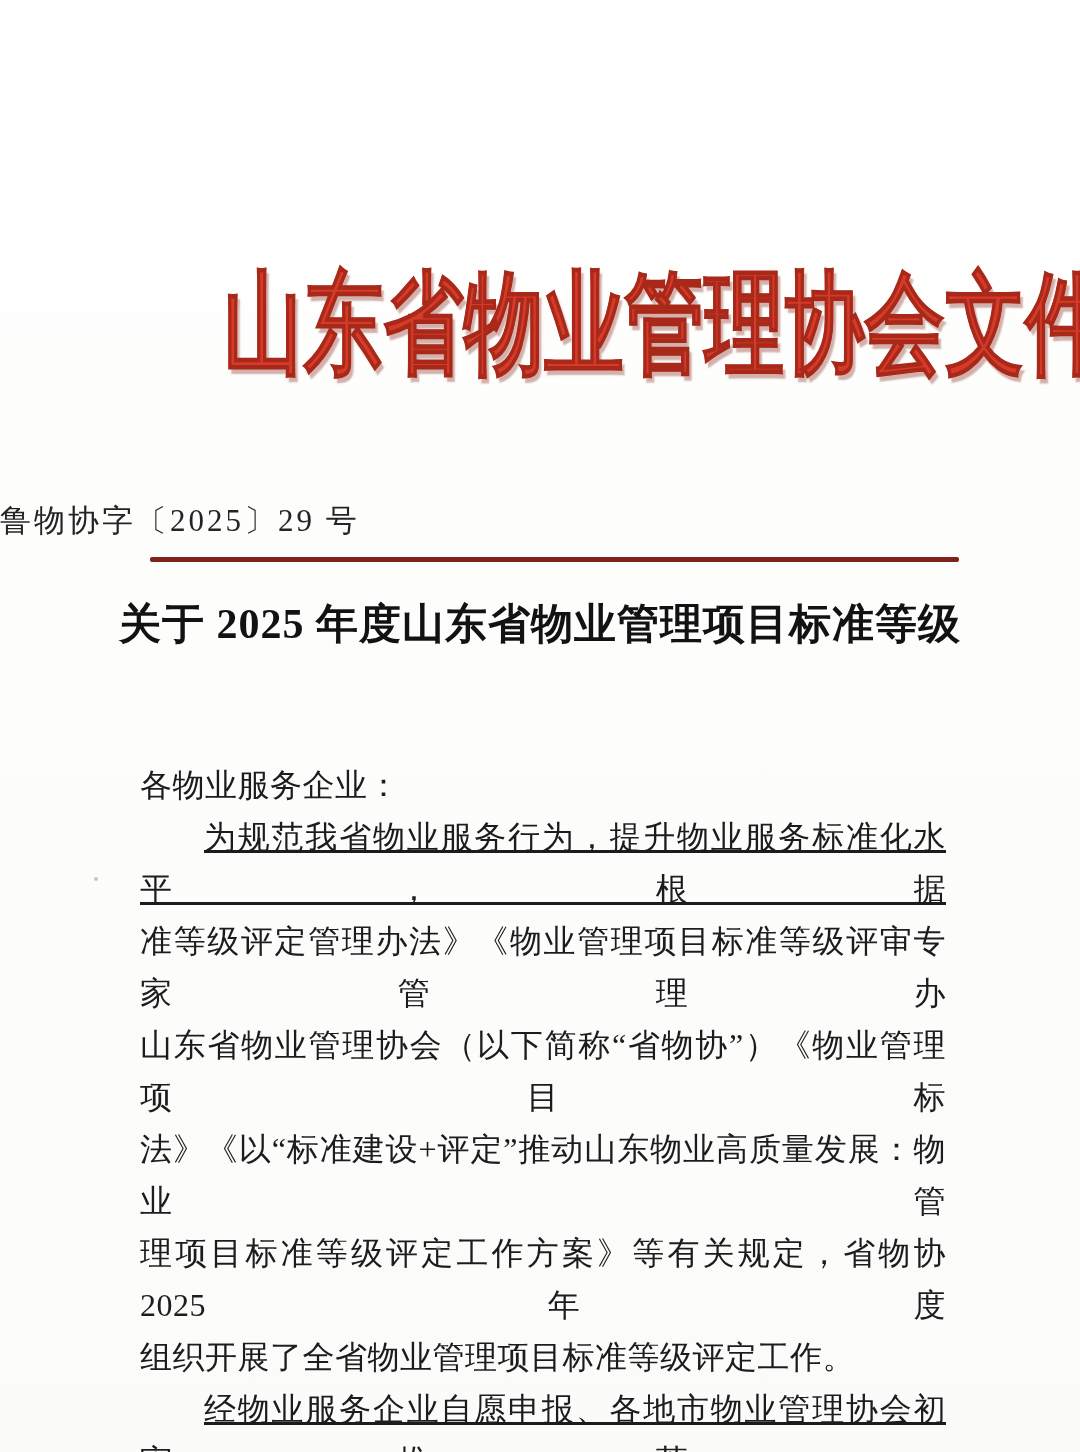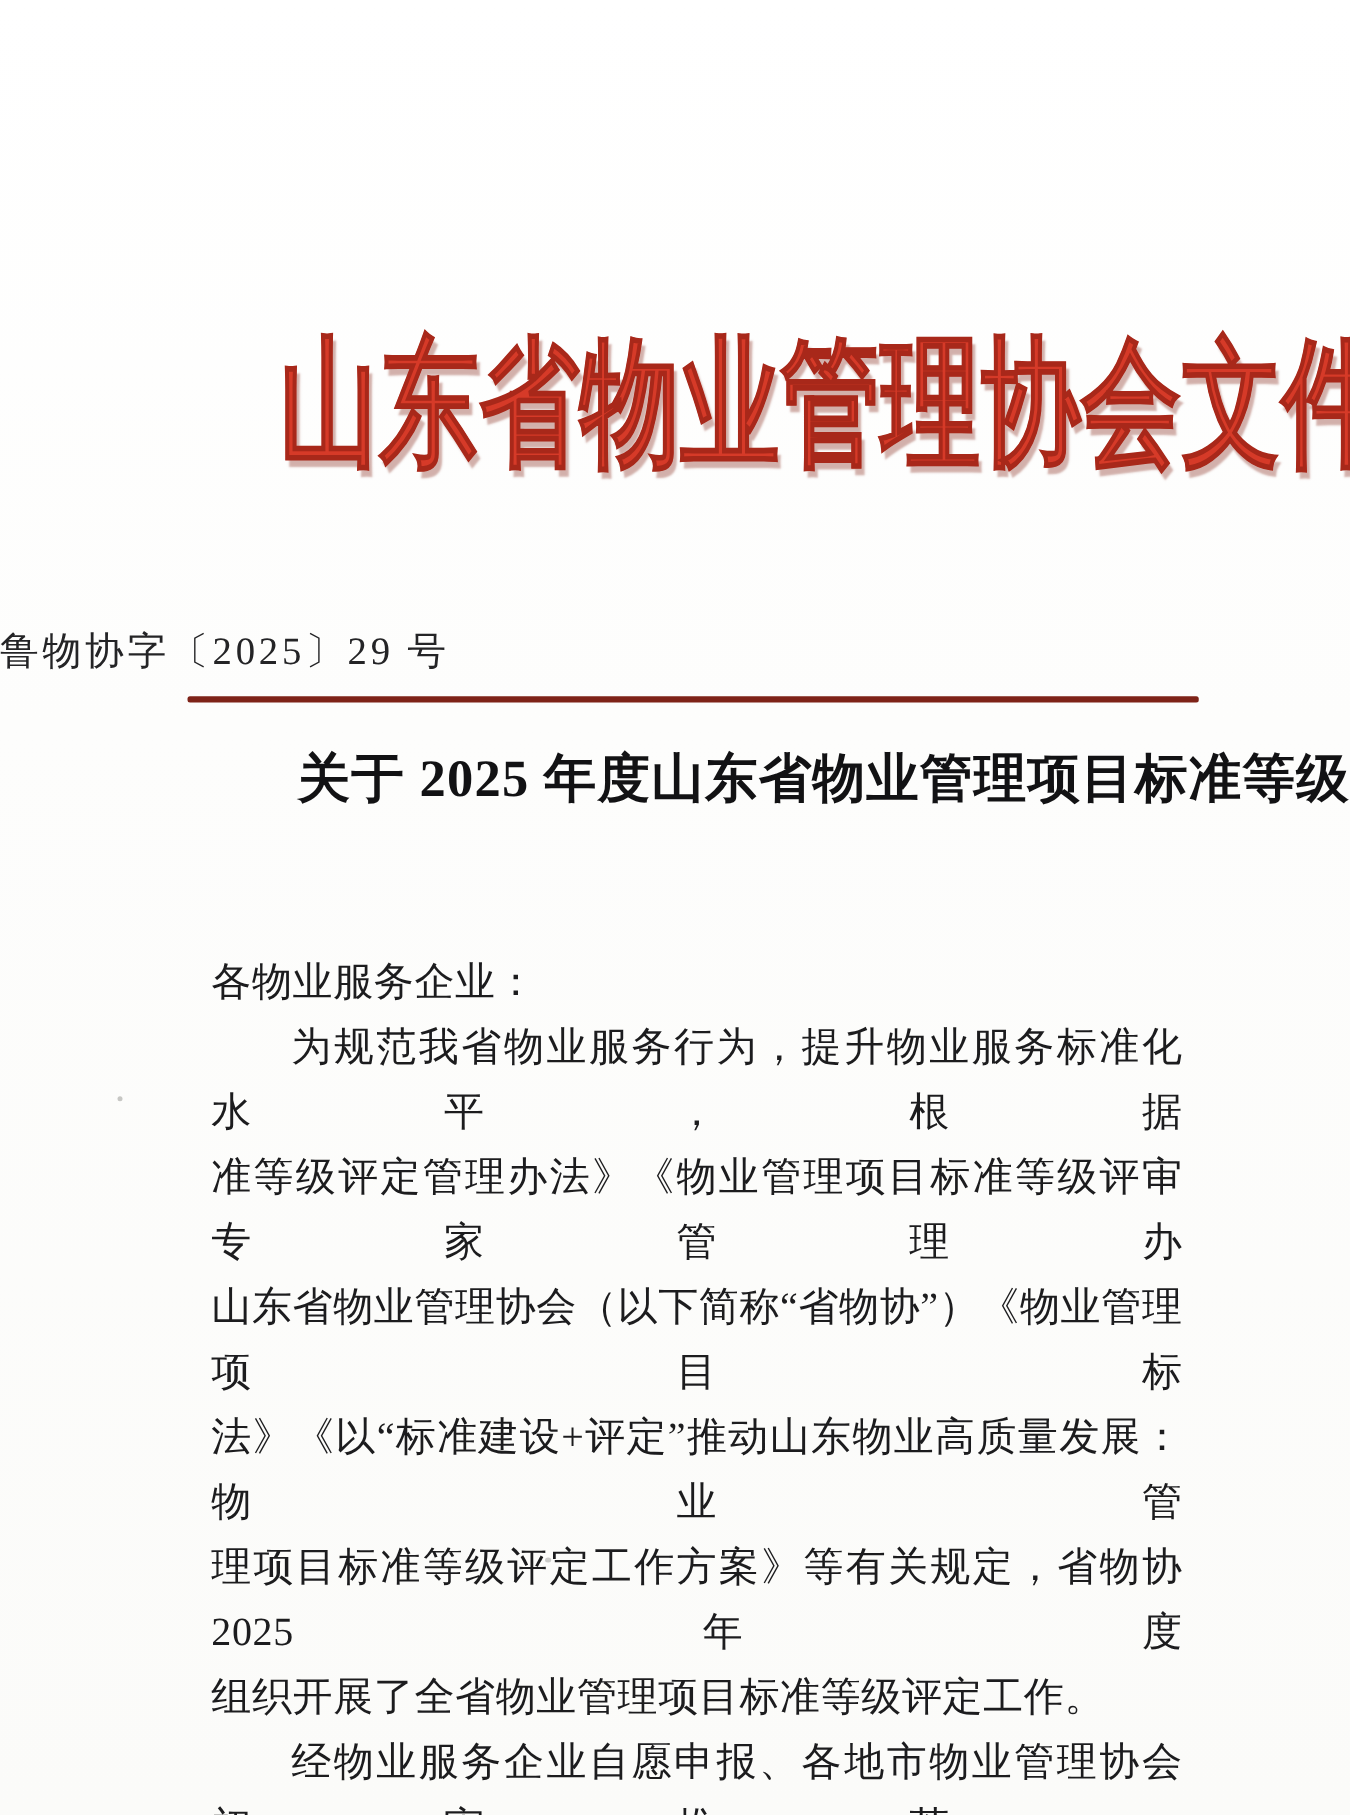--- a/index.html
+++ b/index.html
@@ -63,41 +63,41 @@
     background: #7e2318;
     border-radius: 2px;
   }
 
   
   .doc-title {
     position: absolute;
     top: 596px;
     left: 0;
     width: 100%;
-    text-align: right;
+    text-align: center;
     font-size: 42px;
     line-height: 56px;
     font-weight: 700;
     color: #121214;
     letter-spacing: 1px;
   }
 
   
   .body-text {
     position: absolute;
     top: 759px;
     left: 140px;
     width: 806px;
     font-size: 32px;
     line-height: 52px;
     color: #1c1c1e;
     letter-spacing: 0.5px;
   }
-  .line { white-space: normal; margin-left: 29px; }
-  .line.ind { text-indent: 2em; }
+  .line { white-space: normal; }
+  .line.ind { text-indent: 2em; text-decoration: underline; }
   .line.j {
     text-align: justify;
     text-align-last: justify;
   }
 
   
   .speck {
     position: absolute;
     background: #9a9a98;
     border-radius: 50%;

